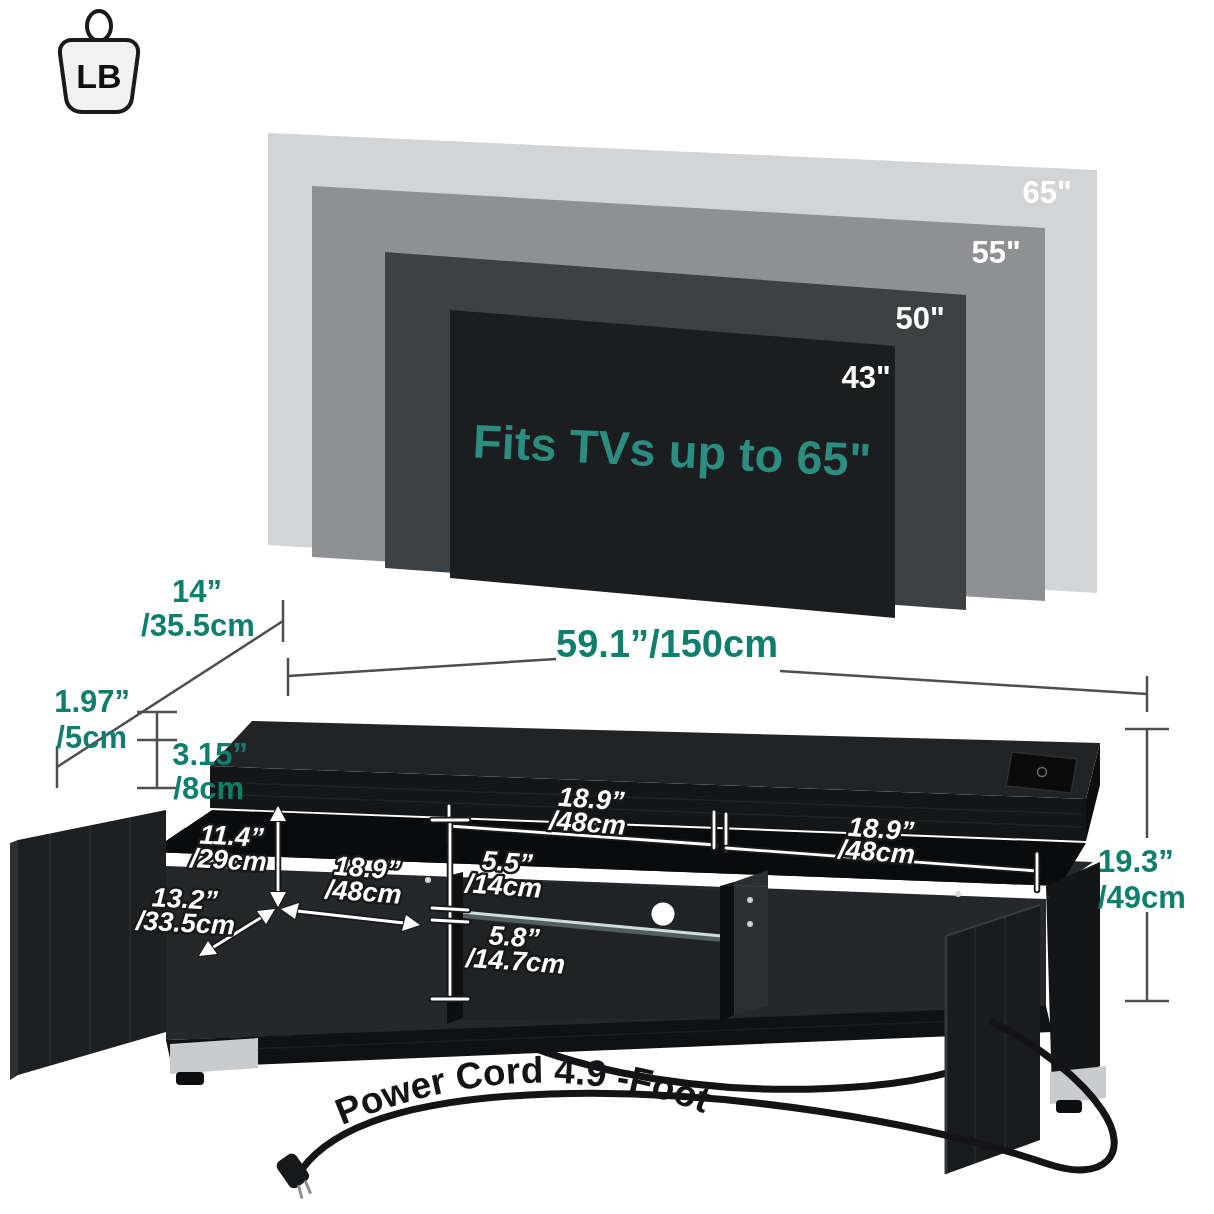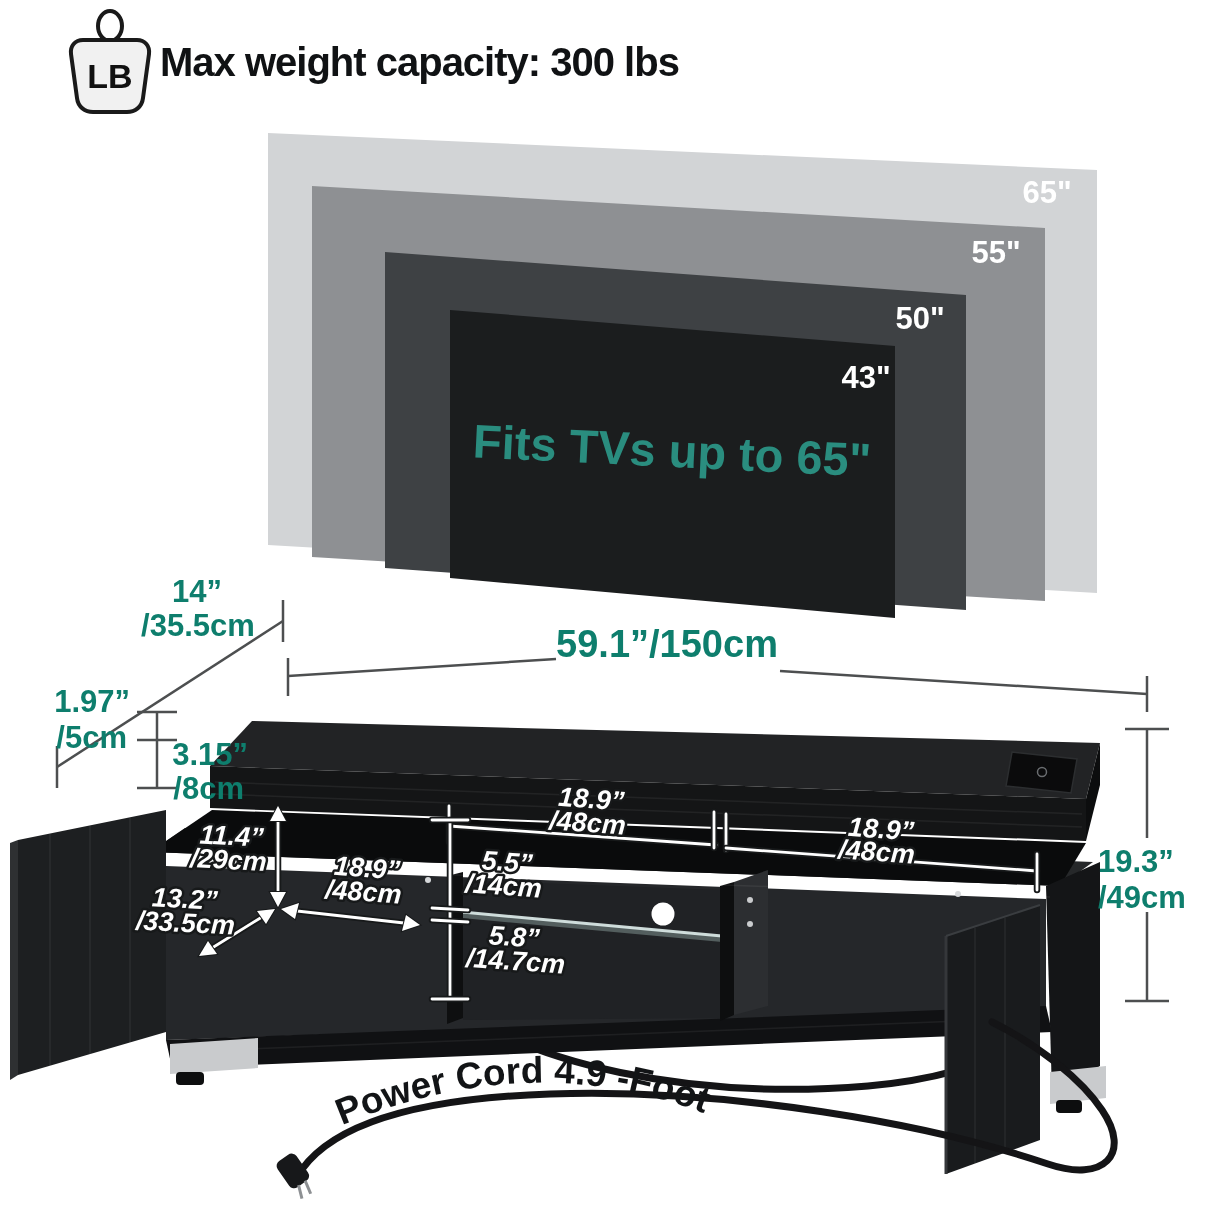--- a/index.html
+++ b/index.html
@@ -1,18 +1,18 @@
 <!DOCTYPE html>
 <html><head>
 <meta charset="utf-8">
 <style>
   html,body{margin:0;padding:0;background:#ffffff;}
   .page{position:relative;width:1214px;height:1214px;background:#ffffff;overflow:hidden;
         font-family:"Liberation Sans","DejaVu Sans",sans-serif;}
-  .header{position:absolute;left:60px;top:8px;display:flex;align-items:center;}
+  .header{position:absolute;left:49px;top:8px;display:flex;align-items:center;gap:24px;}
   .header .title{font-size:40px;font-weight:bold;color:#101214;letter-spacing:-1px;}
   .scene{position:absolute;left:0;top:0;}
 
   
   .tl{stroke:#4d4f50;stroke-width:2.5;fill:none;}
   .dimT{fill:#0e7e6d;font-weight:bold;font-size:31px;}
   .dimTW{fill:#0e7e6d;font-weight:bold;font-size:38px;}
   .dimW{fill:#ffffff;font-weight:bold;font-style:italic;font-size:27px;
         stroke:#17191a;stroke-width:5px;paint-order:stroke;stroke-linejoin:round;}
   .tvlab{fill:#ffffff;font-weight:bold;font-size:31px;}
@@ -28,21 +28,20 @@
 <body>
 
 <div class="page">
 
   <div class="header">
     <svg width="100" height="108" viewBox="-50 -56 100 108">
       <ellipse cx="0" cy="-38" rx="12" ry="15" fill="#ffffff" stroke="#1a1a1a" stroke-width="4"></ellipse>
       <path d="M -27,-24 L 27,-24 C 35,-24 40,-18 39,-10 L 33,34 C 32,43 25,48 17,48 L -17,48 C -25,48 -32,43 -33,34 L -39,-10 C -40,-18 -35,-24 -27,-24 Z" fill="#f1f1f1" stroke="#1a1a1a" stroke-width="4" stroke-linejoin="round"></path>
       <text x="0" y="24" text-anchor="middle" font-size="34" font-weight="600" fill="#111">LB</text>
     </svg>
-    <div class="title">Max weight capacity: 300 lbs</div>
   </div>
 
   <svg class="scene" width="1214" height="1214" viewBox="0 0 1214 1214">
 
     <g>
       <polygon points="268,133 1097,170 1097,593 268,545" fill="#d2d4d6"></polygon>
       <polygon points="312,186 1045,228 1045,601 312,557" fill="#8e9093"></polygon>
       <polygon points="385,252 966,295 966,610 385,568" fill="#3e4144"></polygon>
       <polygon points="450,310 895,346 895,618 450,578" fill="#1b1d1e"></polygon>
       <text x="1047" y="203" text-anchor="middle" class="tvlab">65"</text>

